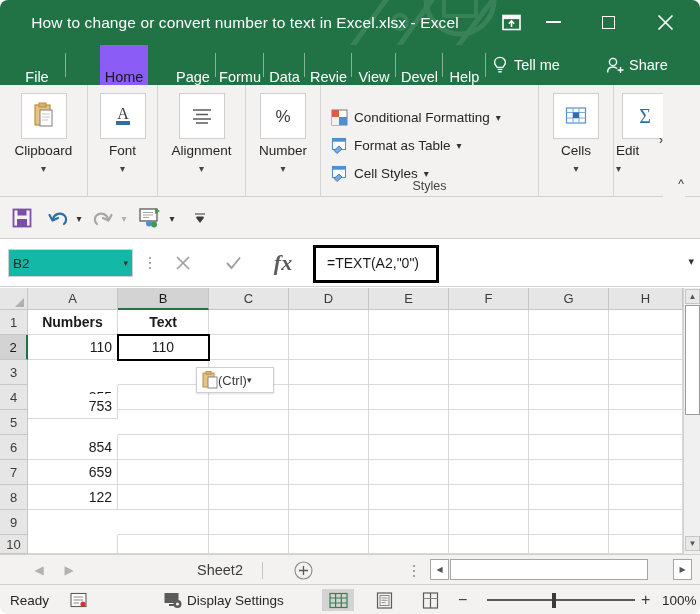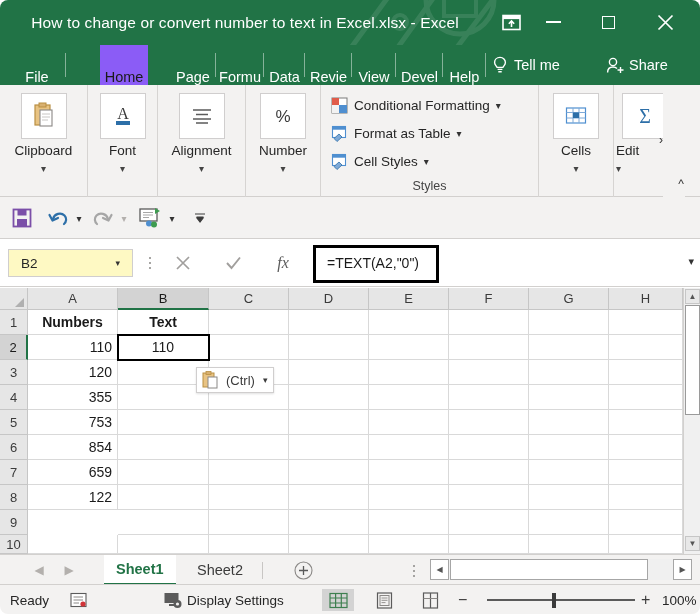--- a/index.html
+++ b/index.html
@@ -90,21 +90,21 @@
     position:absolute; left:0; right:0; top:58px; text-align:center;
     font-size:13.5px; color:#262626; white-space:nowrap;
   }
   .grp-chev {
     position:absolute; left:0; right:0; top:78px; text-align:center;
     font-size:10px; color:#444;
   }
   .styles-grp { position:absolute; left:321px; top:0; width:218px; height:112px; border-right:1px solid #d6d4d2; }
   .style-item {
     position:absolute; left:10px; height:24px; display:flex; align-items:center; gap:6px;
-    font-size:13.5px; color:#262626; white-space:nowrap;
+    font-size:13.5px; color:#262626; white-space:nowrap;margin-top:12px;
   }
   .styles-name {
     position:absolute; left:0; right:0; bottom:4px; text-align:center;
     font-size:12.5px; color:#444;
   }
   .ribbon-collapse {
     position:absolute; right:8px; bottom:2px; width:22px; height:20px;
     display:flex; align-items:center; justify-content:center; color:#333; font-size:12px;
   }
 
@@ -121,22 +121,22 @@
   .chev.dim { color:#b3b0ad; }
 
   
   .fbar {
     position:absolute; left:0; top:239px; width:700px; height:48px;
     background:#fff; border-bottom:1px solid #d2d0ce;
     display:flex; align-items:center;
   }
   .namebox {
     position:absolute; left:8px; top:10px; width:125px; height:28px;
-    border:1px solid #d0cece; background:#fef9c3;
-    display:flex; align-items:center; padding:0 12px;
+    border:1px solid #d0cece; background:#14b8a6;
+    display:flex; align-items:center; padding:0 4px;
     font-size:13.5px;
   }
   .namebox .nb-text { flex:1; }
   .namebox .nb-chev { font-size:9px; color:#333; }
   .fb-dots {
     position:absolute; left:147px; top:14px; width:6px; height:20px;
     display:flex; flex-direction:column; align-items:center; justify-content:center; gap:3px;
   }
   .fb-dots i { width:2px; height:2px; background:#8a8886; display:block; border-radius:50%; }
   .fb-icon {
@@ -195,21 +195,21 @@
     font-size:14px; color:#1a1a1a; padding:0 5px;
     background:#fff;
   }
   .cell.num { justify-content:flex-end; }
   .cell.hdr { justify-content:center; }
   .cell-sel-border {
     position:absolute; border:2.5px solid #000;
   }
   .paste-btn {
     position:absolute; background:#fff; border:1px solid #d0cece;
-    display:flex; align-items:center; gap:8px; padding:0 5px;
+    display:flex; align-items:center; gap:0; padding:0 5px;
     height:26px; font-size:13px; color:#3b3b3b;
     box-shadow:0 1px 2px rgba(0,0,0,.12);
   }
   .vscroll {
     position:absolute; right:0; top:0; width:17px; height:266px;
     background:#f0f0f0; border-left:1px solid #d2d0ce;
   }
   .sb-arrow {
     position:absolute; left:1px; width:15px; height:15px; background:#e8e8e8;
     border:1px solid #c6c6c6;
@@ -545,21 +545,21 @@
     <div class="fb-icon" style="left:165px;">
       <svg width="16" height="16" viewBox="0 0 16 16">
           <path d="M2 2 L14 14 M14 2 L2 14" stroke="#a19f9d" stroke-width="1.7"></path>
         </svg>
     </div>
     <div class="fb-icon" style="left:215px;">
       <svg width="17" height="16" viewBox="0 0 17 16">
           <path d="M2 8 L6.5 13 L15 2.5" fill="none" stroke="#a19f9d" stroke-width="1.9"></path>
         </svg>
     </div>
-    <div class="fb-icon" style="left:265px;font-style:italic;font-family:'Liberation Serif',serif;font-size:16px;color:#5b5b5b;">fx</div>
+    <div class="fb-icon" style="left:265px;font-style:italic;font-family:'Liberation Serif',serif;font-size:22px;color:#5b5b5b;font-weight:bold;">fx</div>
     <div class="fb-input-wrap">
       <div class="fb-value">=TEXT(A2,"0")</div>
     </div>
     <div class="fb-expand">▾</div>
   </div>
   <div class="fb-highlight"></div>
 
   <div class="gridwrap">
     <div class="corner">
         <span class="tri"></span>
@@ -584,27 +584,26 @@
     <div class="rowhead" style="top:197px;">8</div>
     <div class="rowhead" style="top:222px;">9</div>
     <div class="rowhead" style="top:247px;height:19px;">10</div>
 
     <div class="cell hdr" style="left:28px;top:22px;width:90px;font-weight:bold;">Numbers</div>
     <div class="cell hdr" style="left:118px;top:22px;width:91px;font-weight:bold;">Text</div>
 
     <div class="cell num" style="left:28px;top:47px;width:90px;">110</div>
     <div class="cell hdr" style="left:118px;top:47px;width:91px;">110</div>
 
-    <div class="cell num" style="left:28px;top:72px;width:90px;">120</div>
     <div class="cell" style="left:118px;top:72px;width:91px;"></div>
 
     <div class="cell num" style="left:28px;top:97px;width:90px;">355</div>
     <div class="cell" style="left:118px;top:97px;width:91px;"></div>
 
-    <div class="cell num" style="left:28px;top:122px;width:90px;">753</div>
+    <div class="cell num" style="left:28px;top:106px;width:90px;">753</div>
     <div class="cell" style="left:118px;top:122px;width:91px;"></div>
 
     <div class="cell num" style="left:28px;top:147px;width:90px;">854</div>
     <div class="cell" style="left:118px;top:147px;width:91px;"></div>
 
     <div class="cell num" style="left:28px;top:172px;width:90px;">659</div>
     <div class="cell" style="left:118px;top:172px;width:91px;"></div>
 
     <div class="cell num" style="left:28px;top:197px;width:90px;">122</div>
     <div class="cell" style="left:118px;top:197px;width:91px;"></div>
@@ -696,21 +695,20 @@
       <div class="sb-thumb" style="top:17px;height:110px;"></div>
       <div class="sb-arrow" style="top:248px;">
         <span style="font-size:8px;color:#555;">▼</span>
       </div>
     </div>
   </div>
 
   <div class="tabbar">
     <div class="nav-arrow" style="left:28px;">◀</div>
     <div class="nav-arrow" style="left:58px;">▶</div>
-    <div class="sheet-tab active" style="left:104px;">Sheet1</div>
     <div class="sheet-tab" style="left:185px;">Sheet2</div>
     <div class="tab-sep" style="left:262px;"></div>
     <div class="addsheet" style="left:293px;">
       <svg width="19" height="19" viewBox="0 0 19 19">
         <circle cx="9.5" cy="9.5" r="8.5" fill="none" stroke="#8a8886" stroke-width="1.1"></circle>
         <path d="M9.5 5 V14 M5 9.5 H14" stroke="#595959" stroke-width="1.3"></path>
       </svg>
     </div>
     <div class="split-dots">
         <i></i>

